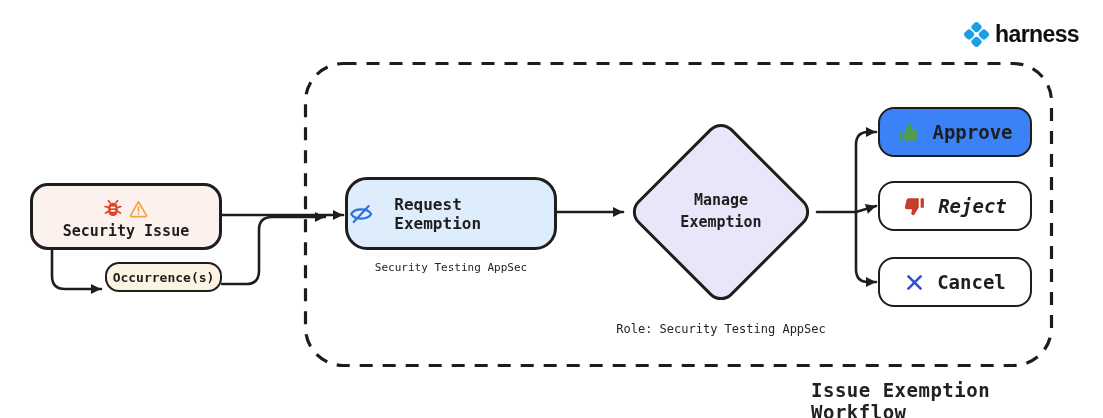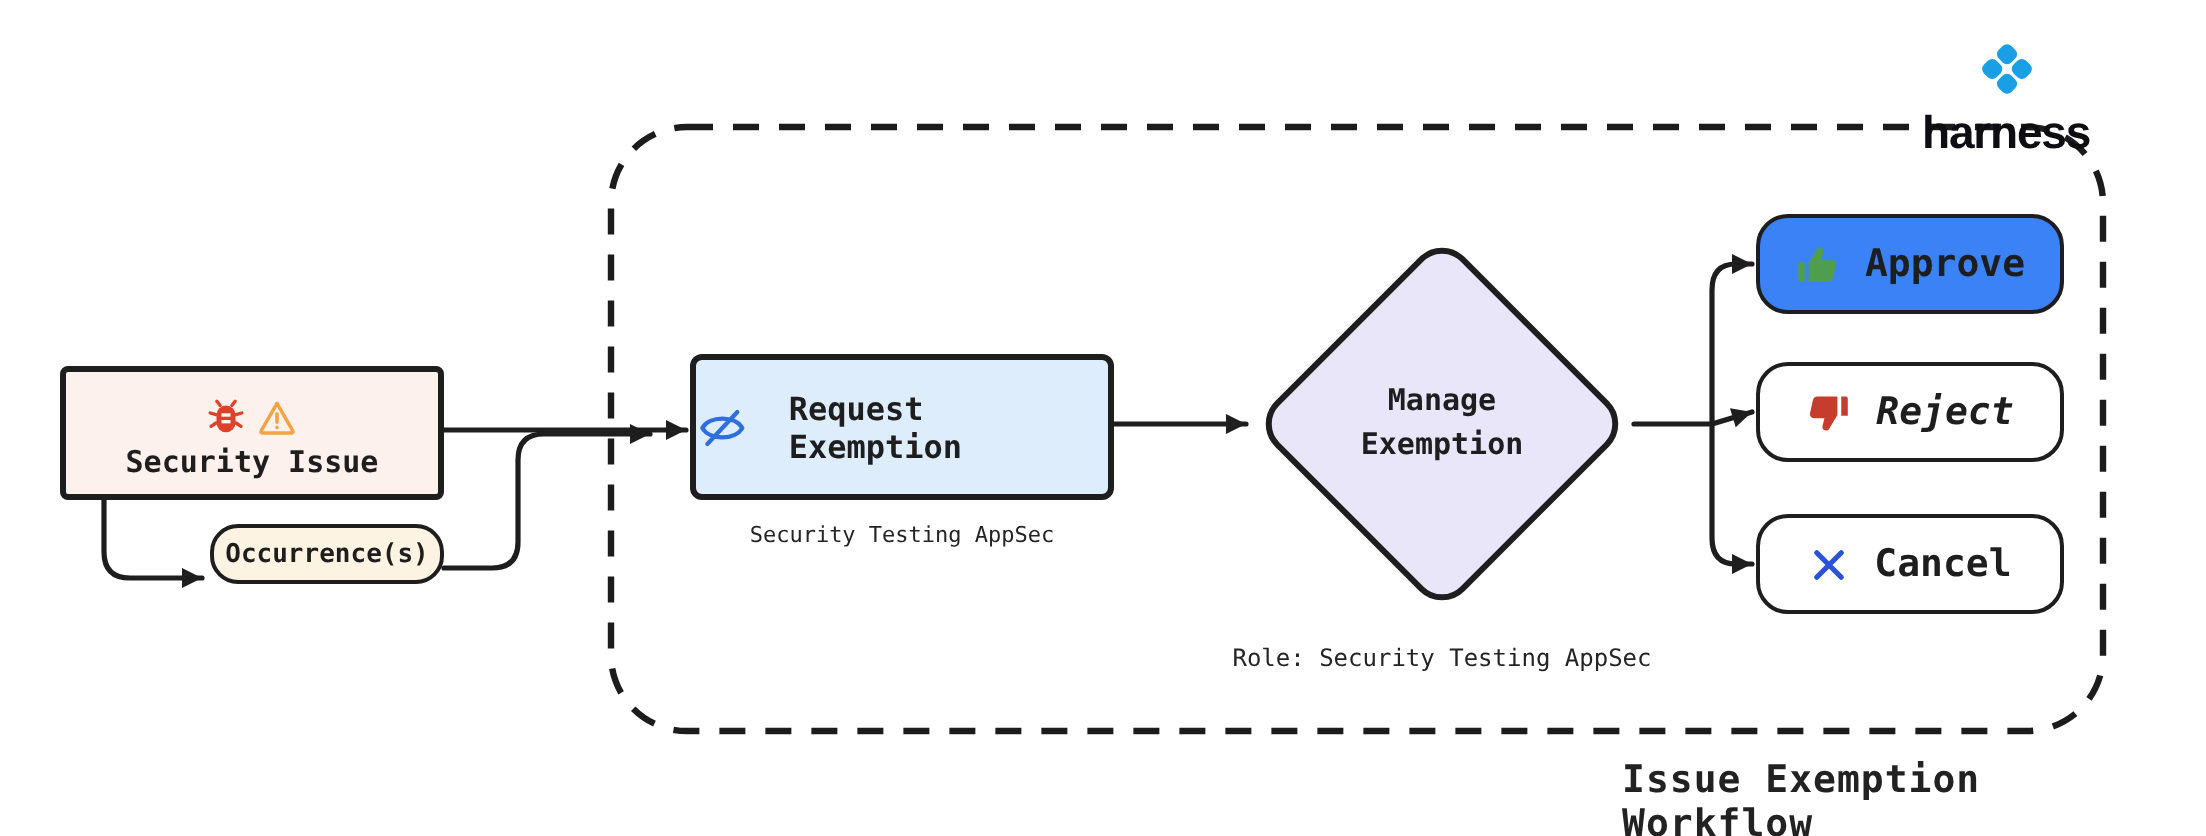--- a/index.html
+++ b/index.html
@@ -1,32 +1,32 @@
 <!DOCTYPE html>
 <html><head>
 <meta charset="utf-8">
 <style>
   html,body{margin:0;padding:0;background:#ffffff;}
   .canvas{
     position:relative;width:1103px;height:418px;background:#ffffff;overflow:hidden;
     font-family:"DejaVu Sans Mono","Liberation Mono",monospace;color:#1e1e1e;
   }
-  .abs{position:absolute;flex-direction:column;}
+  .abs{position:absolute;}
   svg.overlay{position:absolute;left:0;top:0;width:1103px;height:418px;}
   .arrow{fill:none;stroke:#1e1e1e;stroke-width:2.6;stroke-linecap:round;}
   .dashed-frame{fill:none;stroke:#1c1c1c;stroke-width:3.2;stroke-dasharray:13 10;}
   .node{
     position:absolute;box-sizing:border-box;border:3px solid #1e1e1e;
     display:flex;align-items:center;justify-content:center;
   }
-  .node-security{left:30px;top:183px;width:192px;height:67px;border-radius:4px;
+  .node-security{left:30px;top:183px;width:192px;height:67px;border-radius:18px;
     flex-direction:column;gap:2px;padding-top:4px;}
   .node-occurrence{left:105px;top:262px;width:117px;height:30px;border-radius:14px;
     border-width:2.5px;font-size:13px;font-weight:700;}
-  .node-request{left:345px;top:177px;width:212px;height:73px;border-radius:6px;gap:20px;
+  .node-request{left:345px;top:177px;width:212px;height:73px;border-radius:22px;gap:20px;
     font-size:16px;font-weight:700;}
   .icon-row{display:flex;align-items:center;gap:5px;height:22px;}
   .security-label{font-size:15px;font-weight:700;}
   .diamond{left:654px;top:145px;width:134px;height:134px;border-radius:16px;
     transform:rotate(45deg);}
   .diamond-label{left:646px;top:189px;width:150px;text-align:center;
     font-size:15px;font-weight:700;line-height:22px;}
   .note{font-size:11px;line-height:14px;text-align:center;color:#242424;}
   .note-roles{left:331px;top:261px;width:240px;}
   .note-role{left:601px;top:322px;width:240px;font-size:12px;}

